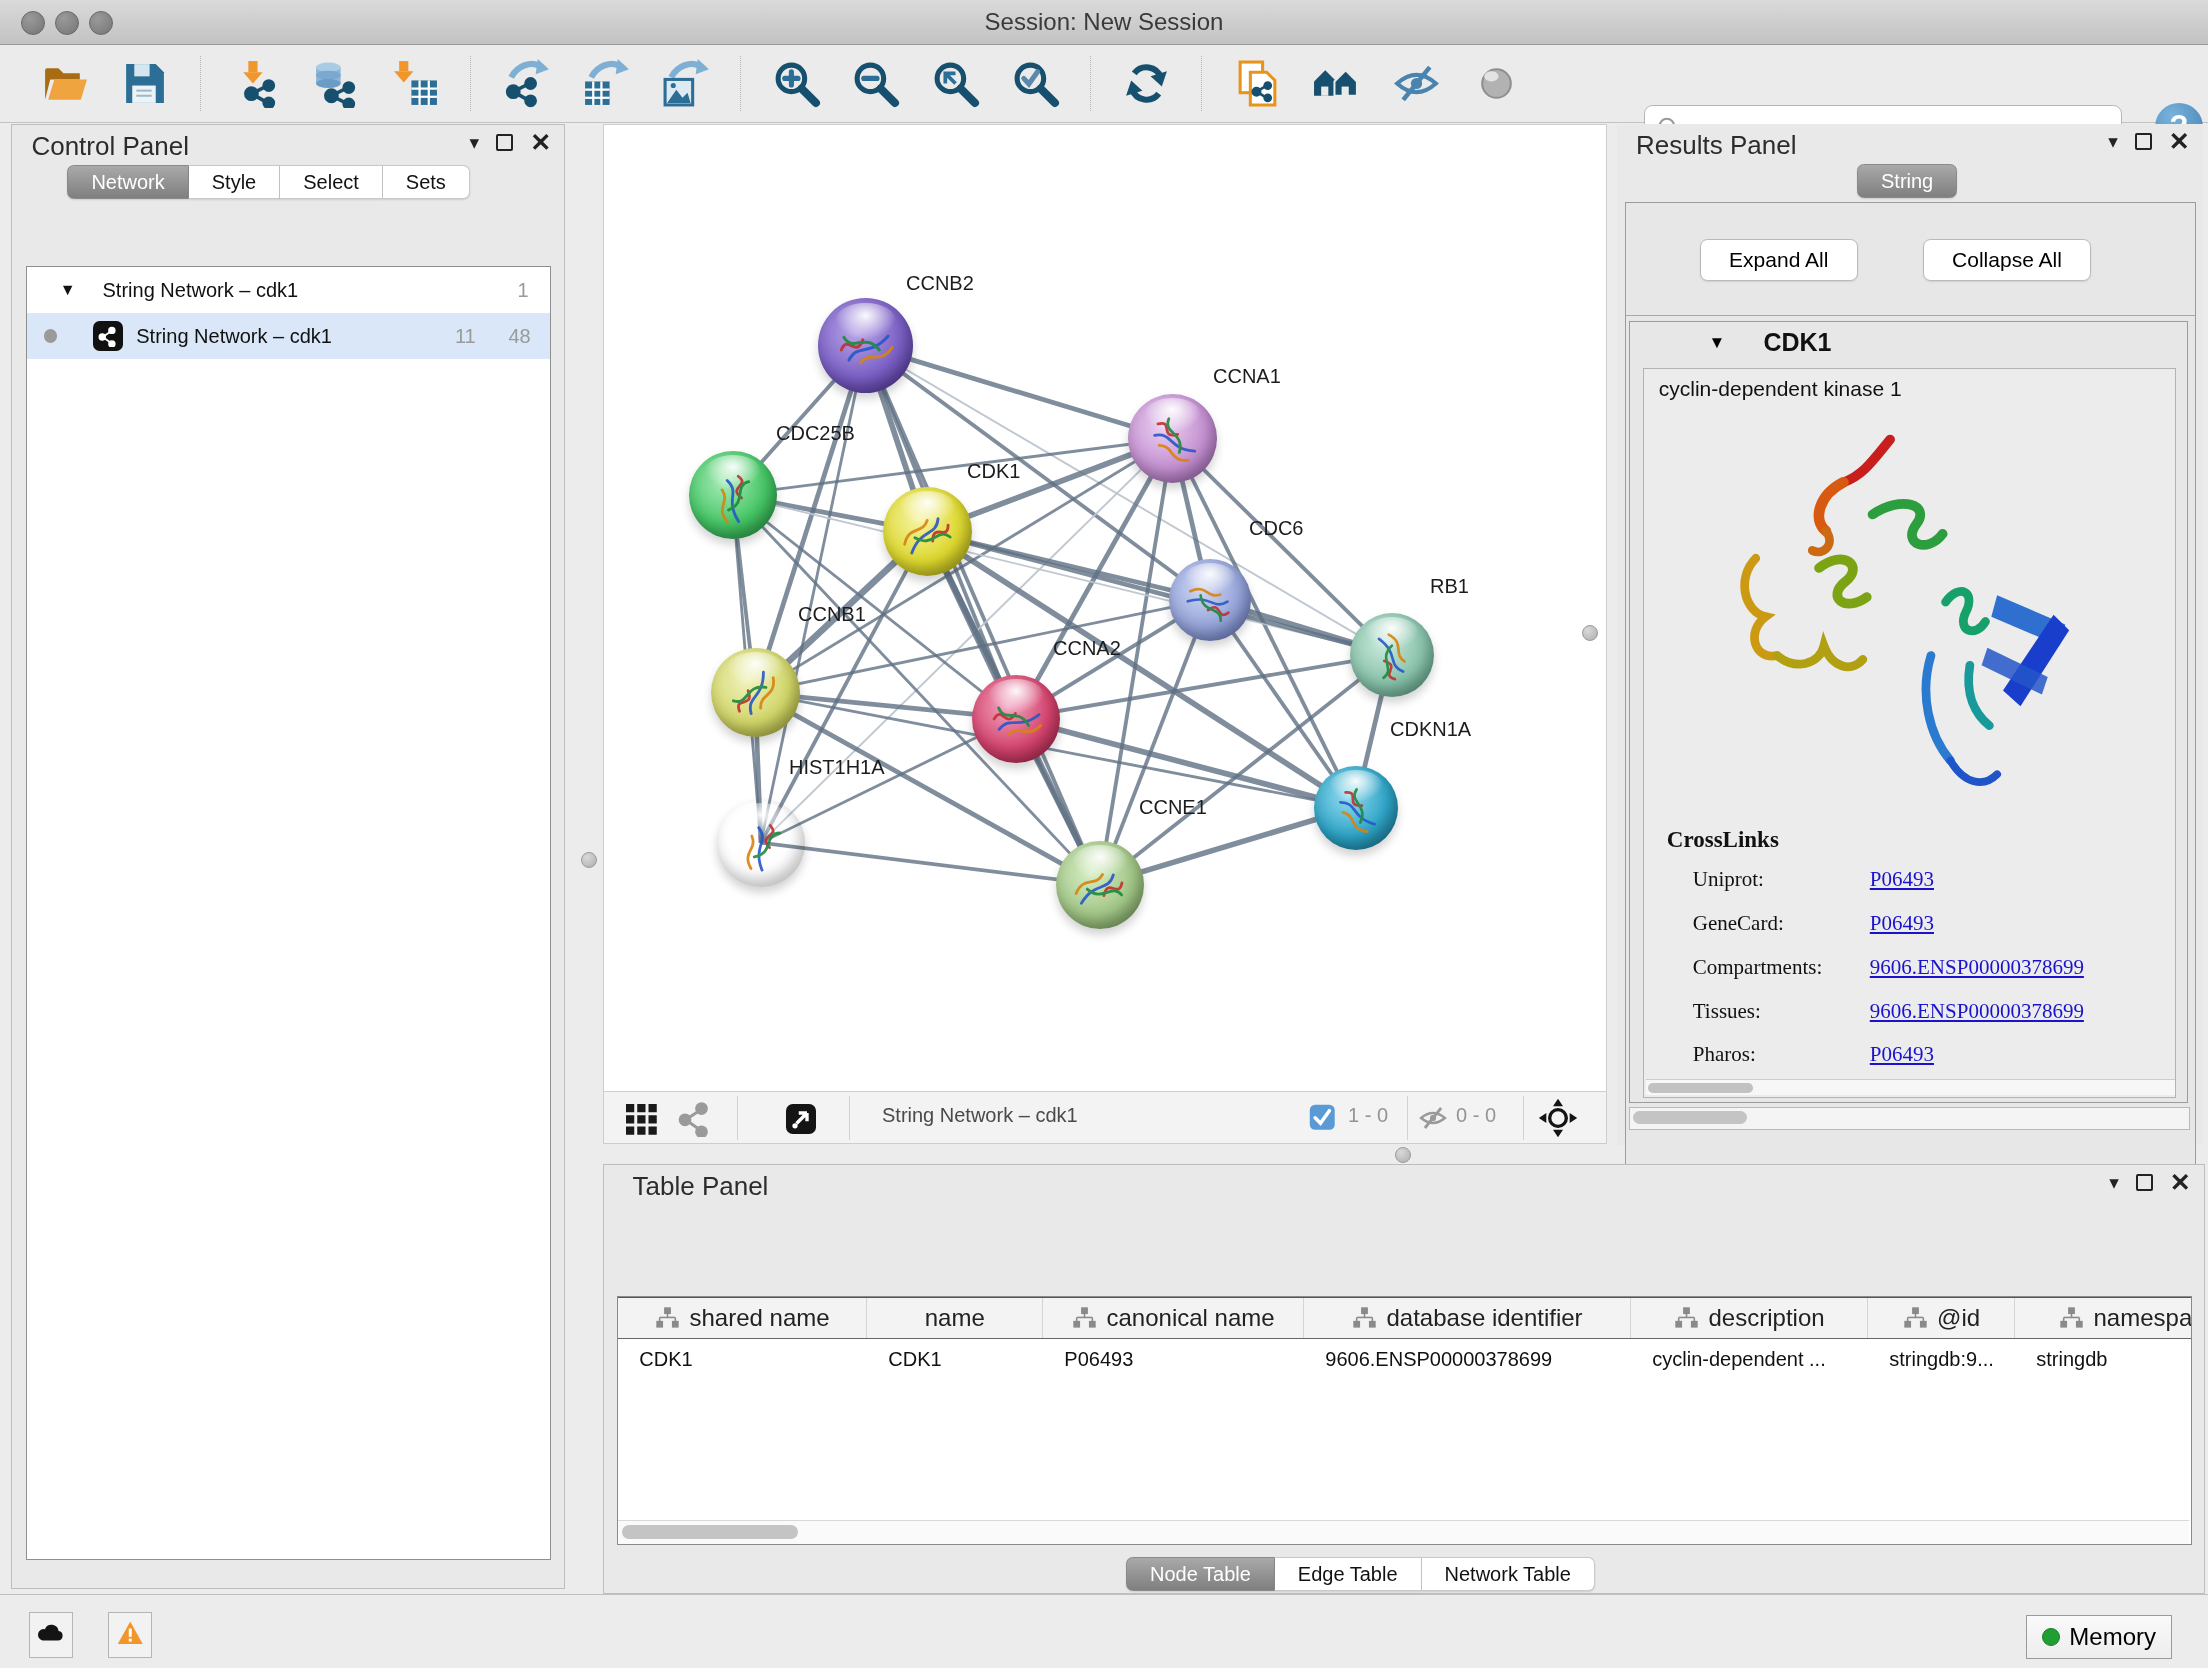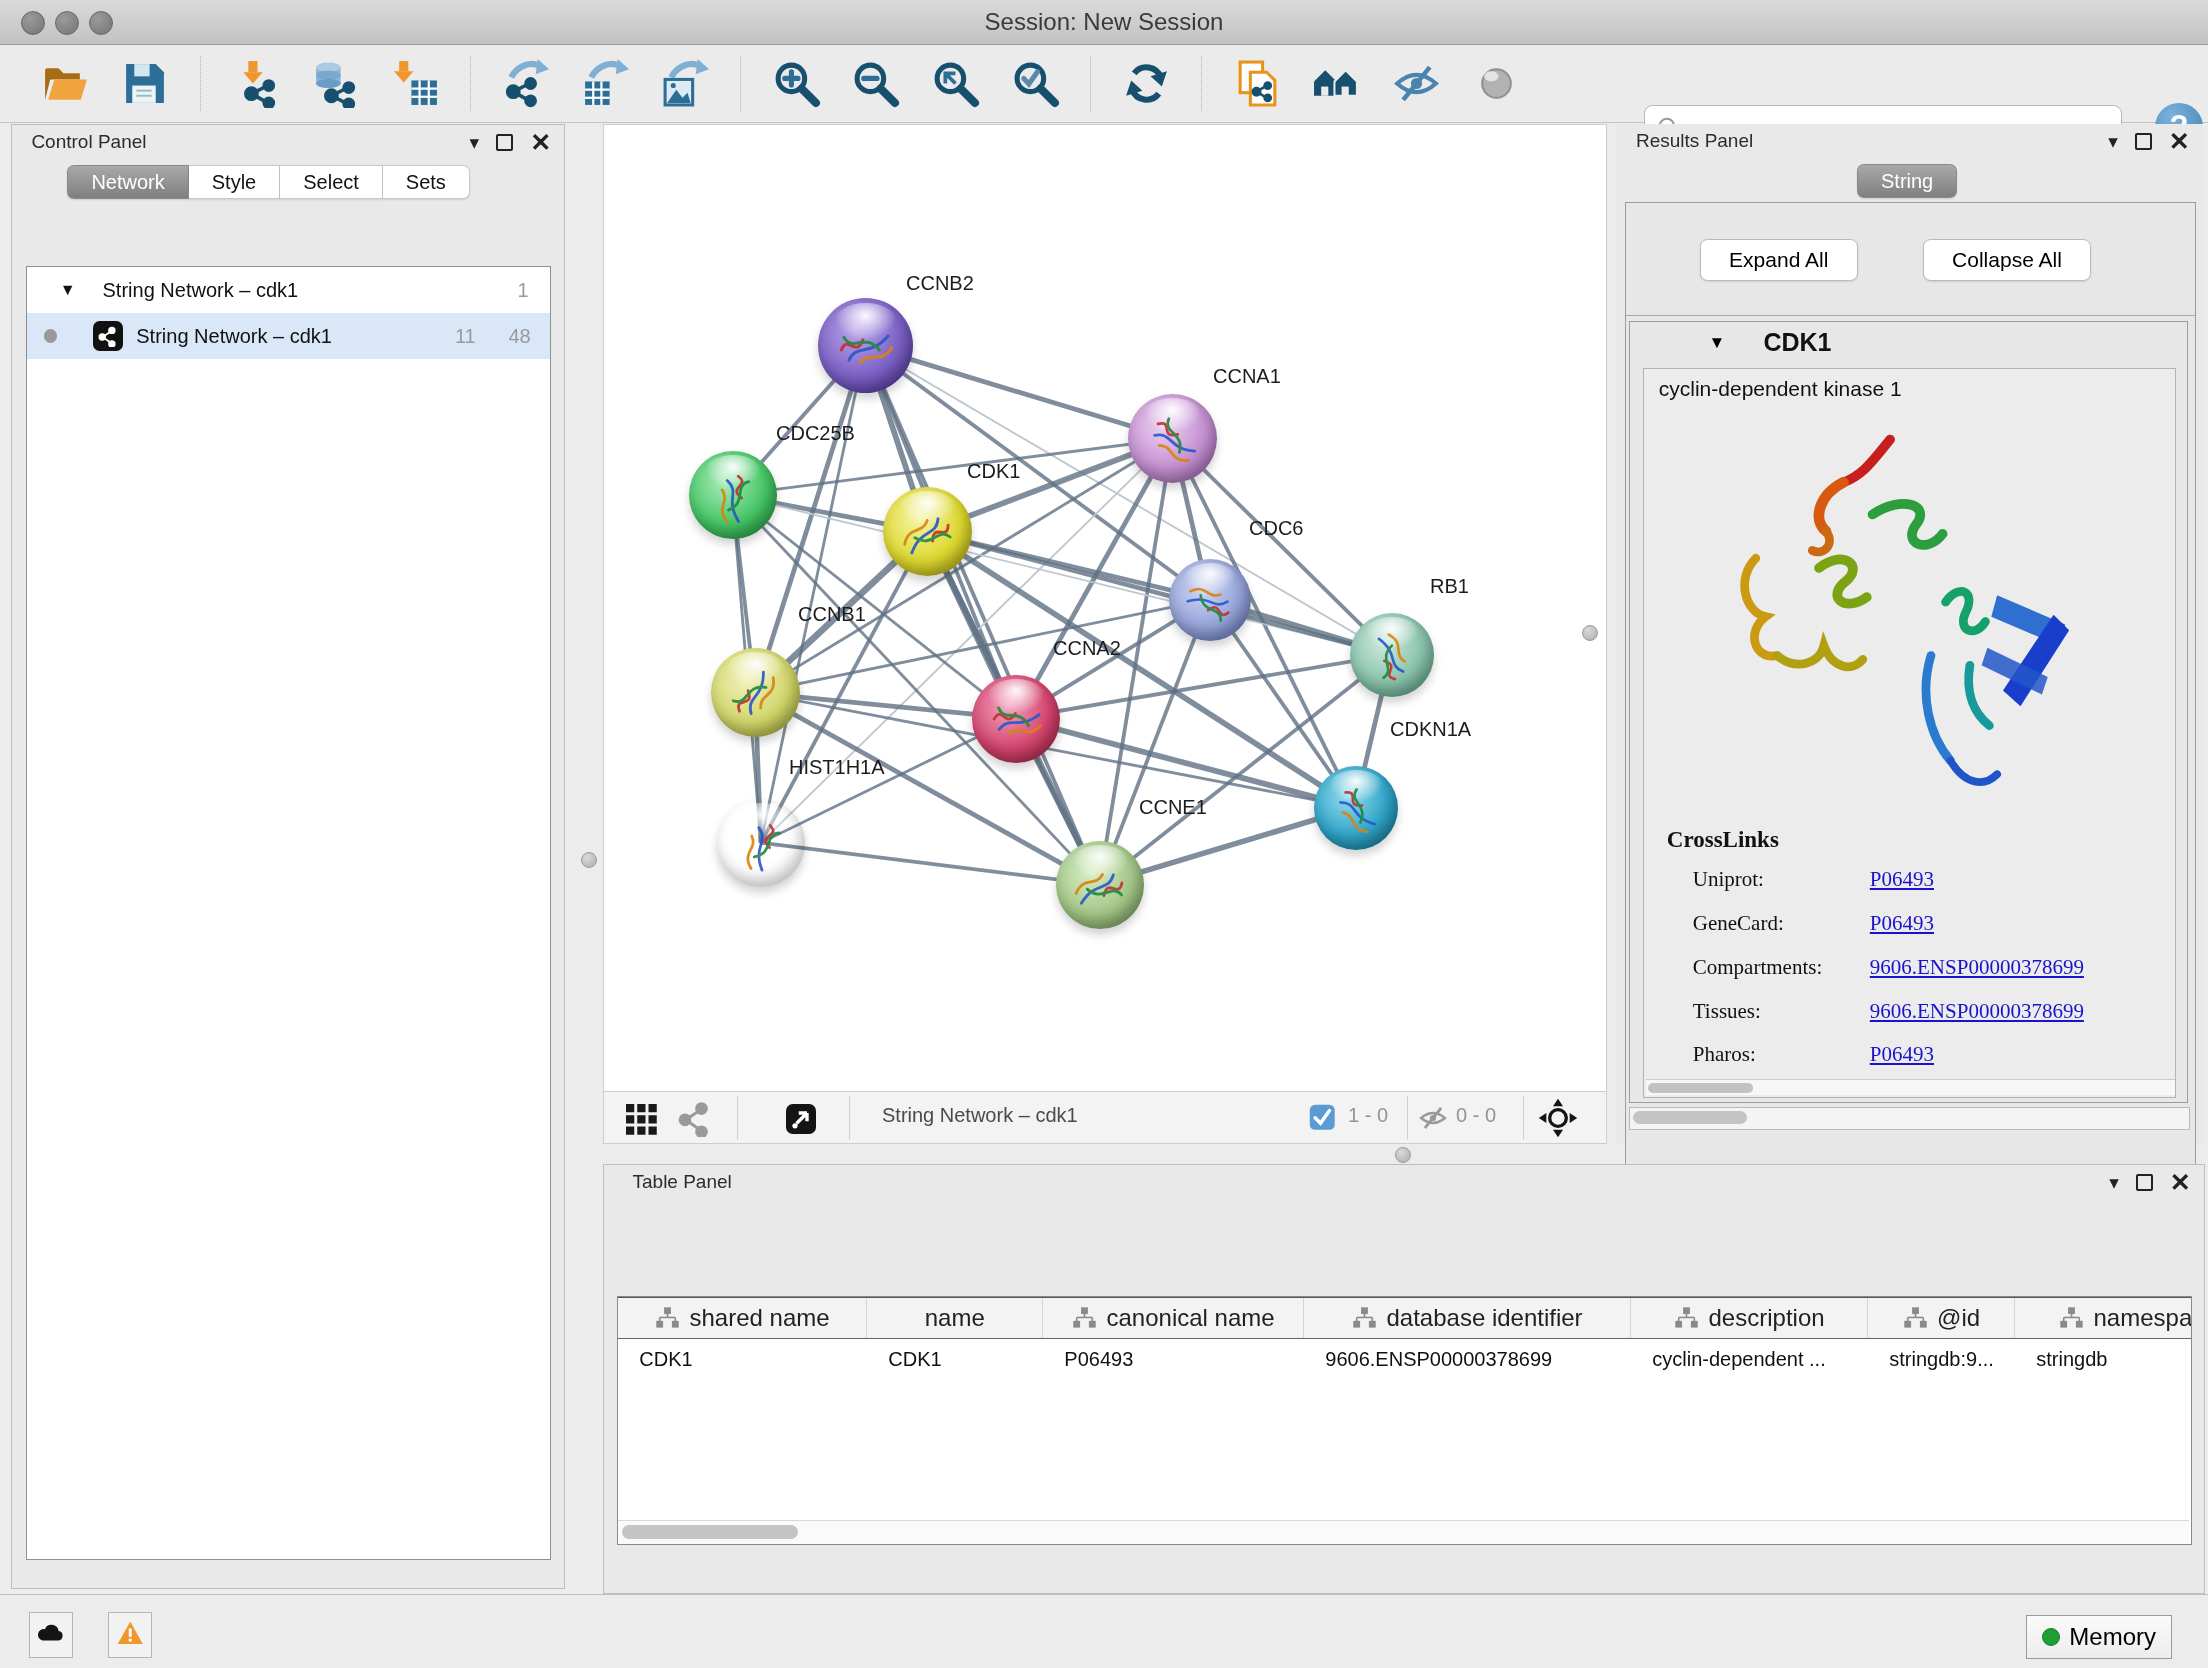--- a/index.html
+++ b/index.html
@@ -22,21 +22,21 @@
   .searchbox{position:absolute;left:1644px;top:60px;width:476px;height:44px;background:#fff;
     border:1px solid #b5b5b5;border-radius:8.6px;display:flex;align-items:center;}
   .searchbox svg{width:28.5px;height:28.5px;margin-left:9.5px;}
   .searchbox input{flex:1;border:none;outline:none;font-size:20px;height:36px;background:transparent;}
   .helpbtn{position:absolute;left:2155px;top:58px;width:48px;height:48px;border:none;padding:0;
     border-radius:50%;cursor:pointer;background:radial-gradient(circle at 35% 28%,#7ab2dc,#3f80b2);
     color:#fff;font-size:31px;font-weight:bold;line-height:48px;text-align:center;}
   
   .panel{position:absolute;background:#e9e9e9;}
   .phead{position:absolute;left:0;right:0;top:0;height:36px;}
-  .ptitle{position:absolute;left:19px;top:5.7px;font-size:19px;color:#2c2c2c;}
+  .ptitle{position:absolute;left:19px;top:5.7px;font-size:26px;color:#2c2c2c;}
   .picons{position:absolute;right:13.3px;top:3.8px;display:flex;gap:17px;align-items:center;}
   .pico{font-size:19px;color:#222;cursor:pointer;background:none;border:none;padding:0;line-height:27px;}
   .pico.float{width:17px;height:17px;border:2.4px solid #222;border-radius:1.9px;}
   .pico.closex{font-size:25px;font-weight:bold;}
   
   .tabrow{position:absolute;display:flex;}
   .tab{height:34px;background:#fff;border:1px solid #c9c9c9;border-left:none;font-size:20px;
     padding:0 23px;line-height:32px;color:#111;cursor:pointer;box-shadow:0 1px 1.9px rgba(0,0,0,.12);}
   .tab:first-child{border-left:1px solid #c9c9c9;border-radius:6.7px 0 0 6.7px;}
   .tab:last-child{border-radius:0 6.7px 6.7px 0;}
@@ -813,20 +813,25 @@
         <div class="td" style="width: 261px; flex: 0 0 261px;">P06493</div>
         <div class="td" style="width: 327px; flex: 0 0 327px;">9606.ENSP00000378699</div>
         <div class="td" style="width: 237px; flex: 0 0 237px;">cyclin-dependent ...</div>
         <div class="td" style="width: 147px; flex: 0 0 147px;">stringdb:9...</div>
         <div class="td" style="width: 247px; flex: 0 0 247px;">stringdb</div>
       </div>
     <div id="tp-scroll">
         <span id="tp-thumb"></span>
       </div>
   </div>
+  <div class="tabrow" id="tp-tabs" style="left:522px;top:392px">
+      <button class="tab sel">Node Table</button>
+      <button class="tab">Edge Table</button>
+      <button class="tab">Network Table</button>
+    </div>
 </div>
 
 <div id="status-bar">
   <button class="sbtn" style="left:28.5px">
     <svg viewBox="0 0 48 48">
         <use href="#sym-cloud"></use>
       </svg></button>
   <button class="sbtn" style="left:108px">
     <svg viewBox="0 0 48 48">
         <use href="#sym-warning"></use>

